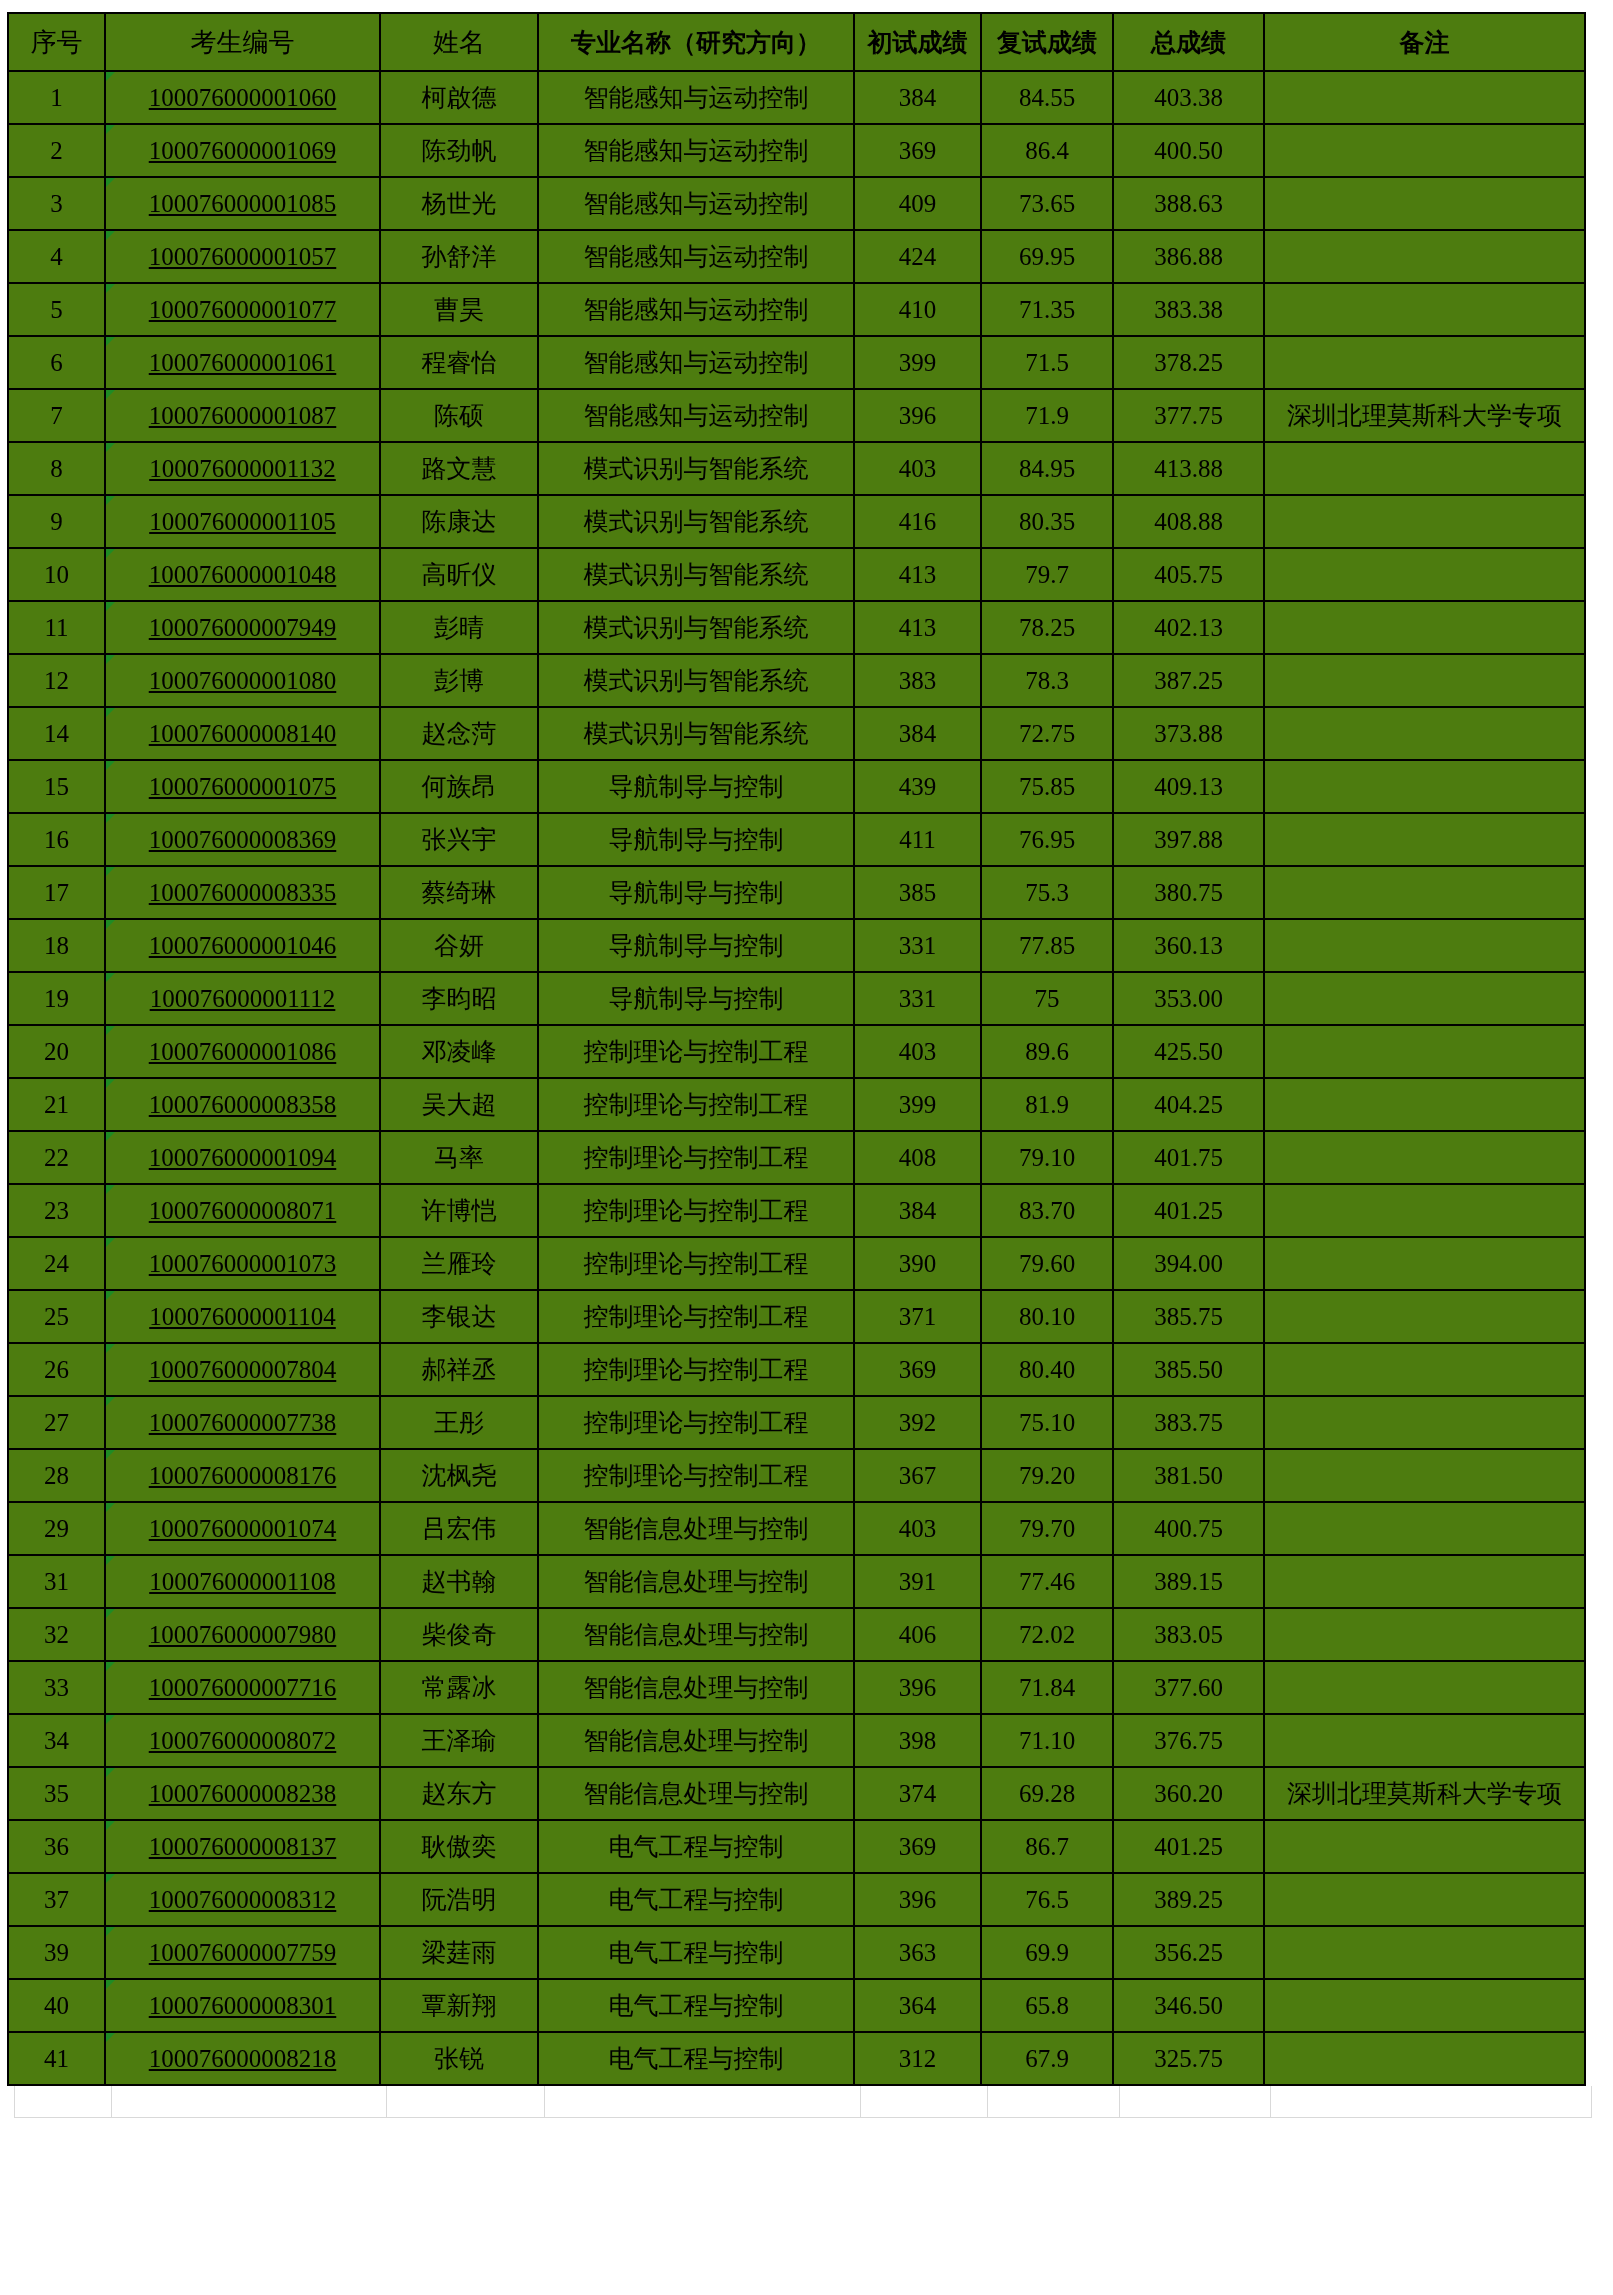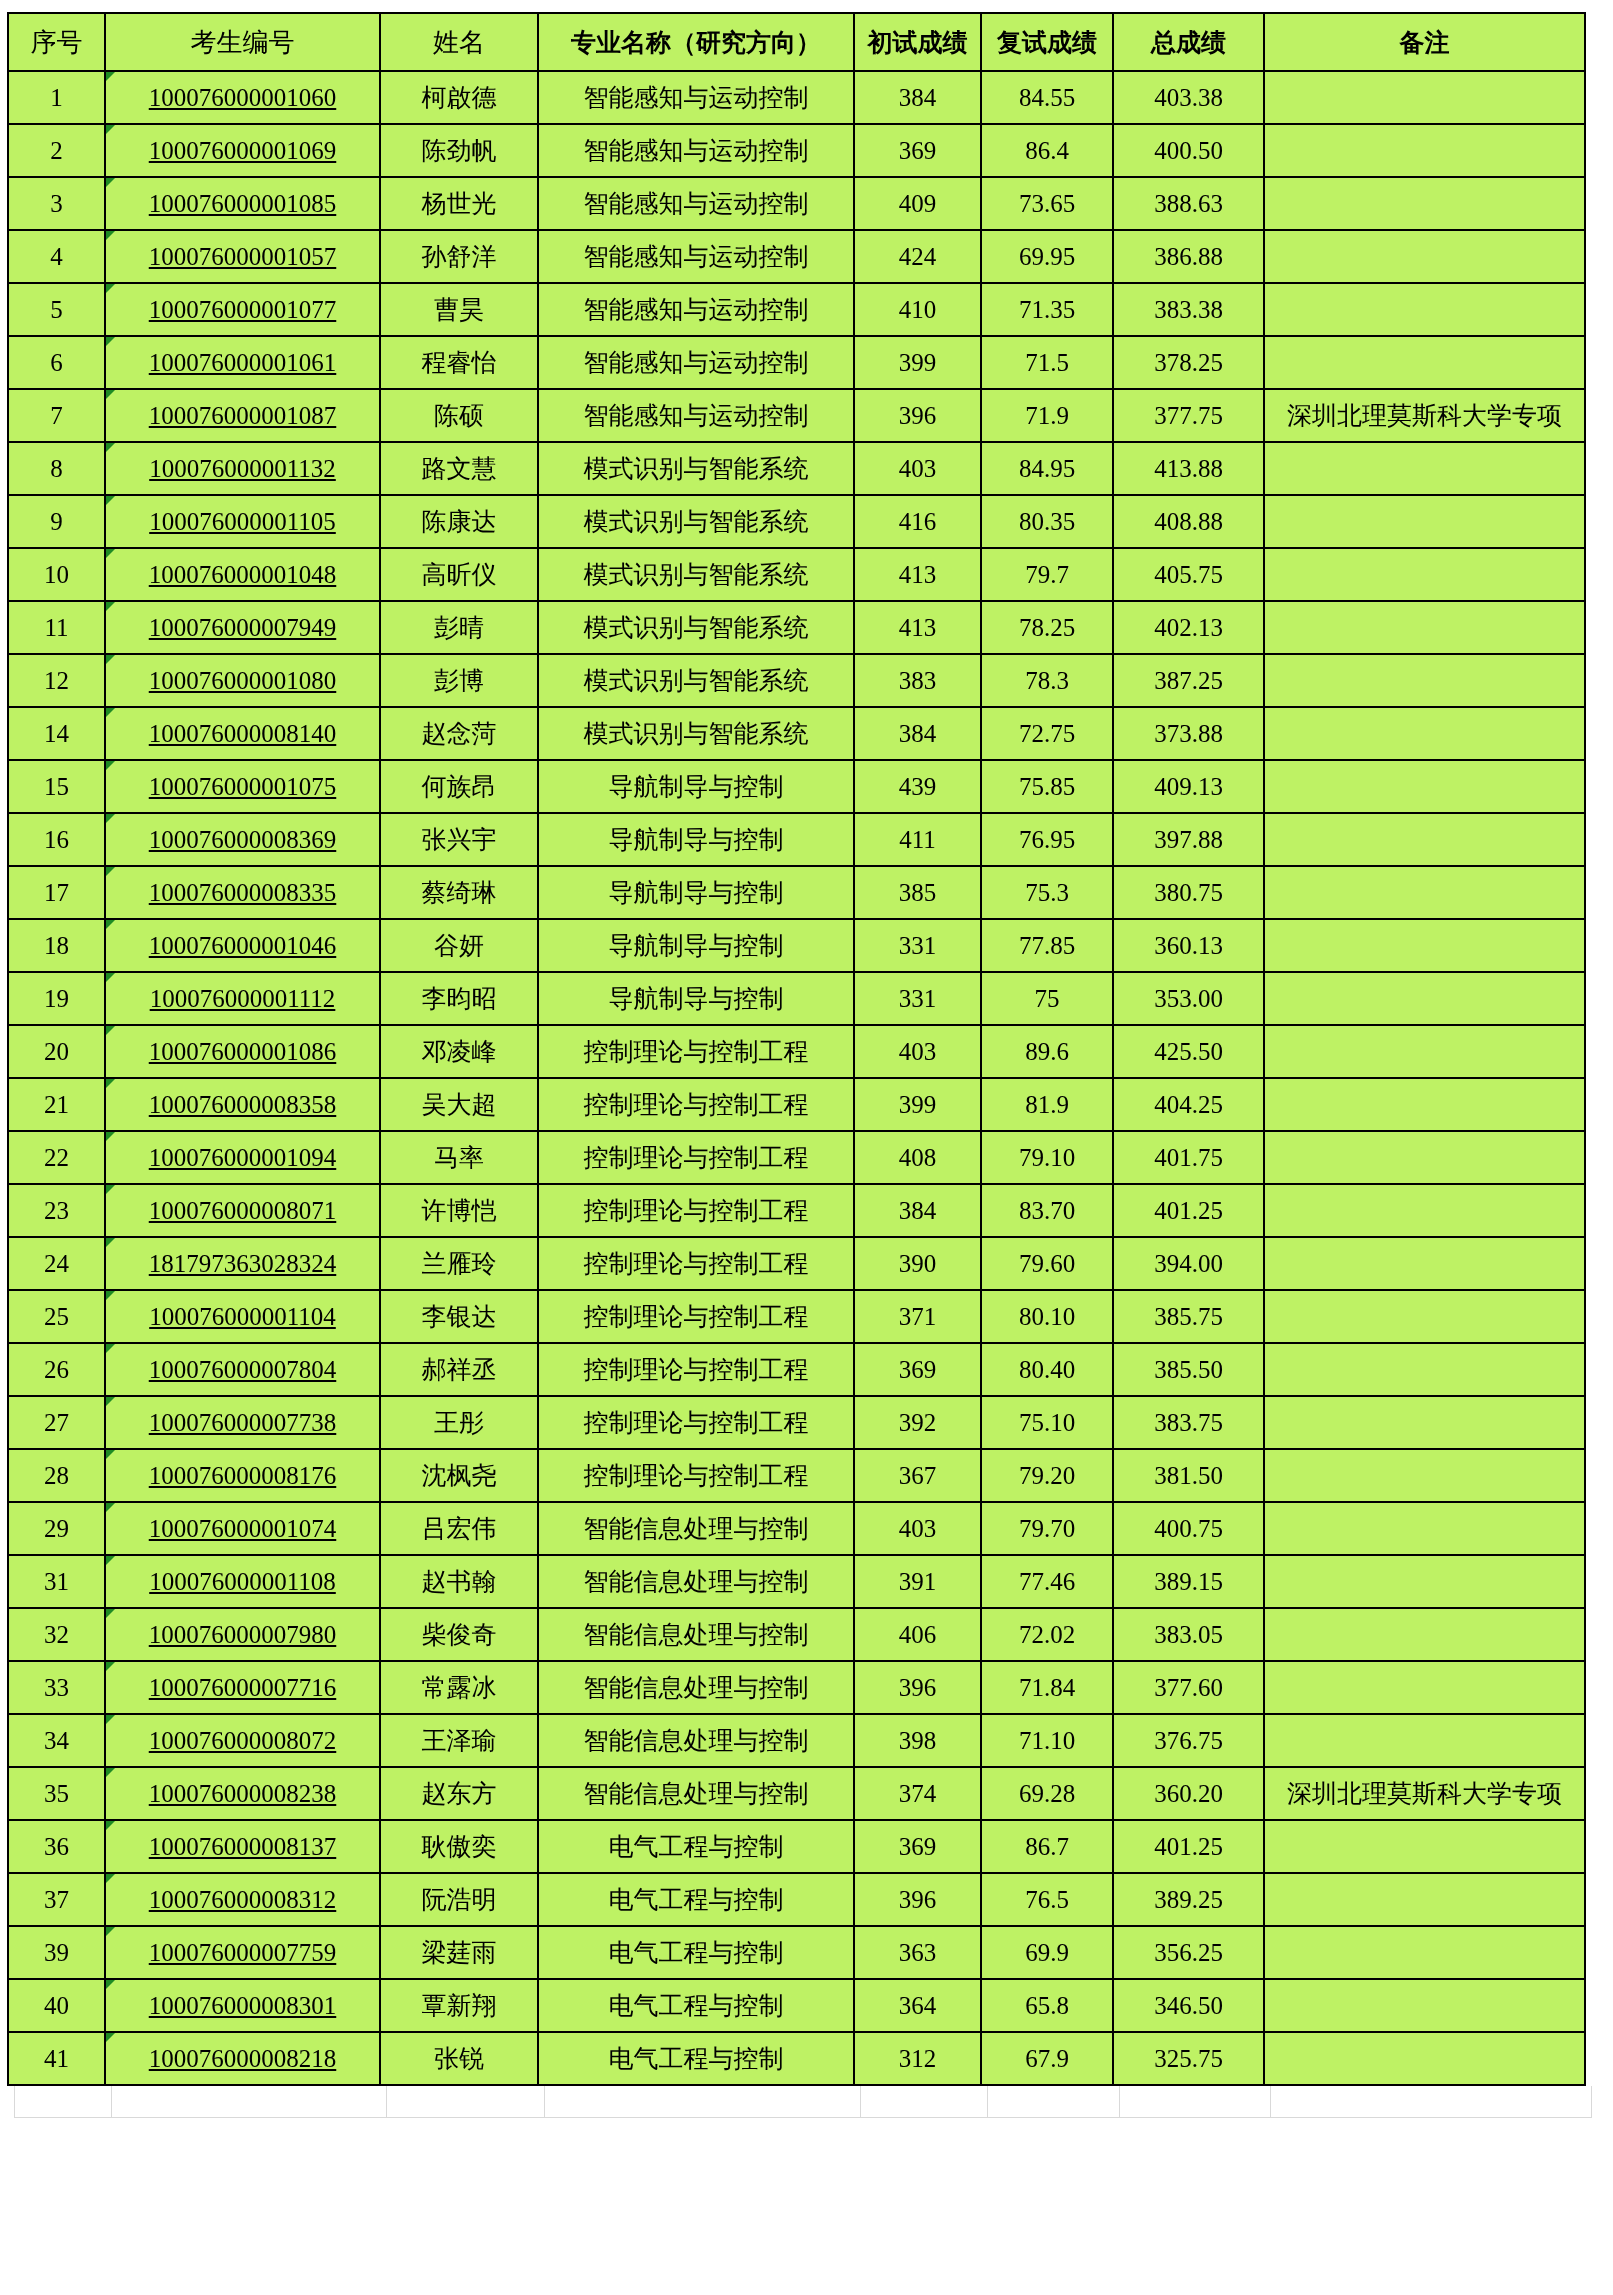--- a/index.html
+++ b/index.html
@@ -1,19 +1,19 @@
 <!DOCTYPE html>
 <html style="font-size:14px"><head>
 <meta charset="utf-8">
 <style>
   html,body{margin:0;padding:0;background:#ffffff;}
   body{width:1613px;height:2295px;overflow:hidden;
        font-family:"Liberation Serif","DejaVu Serif",serif;color:#000;}
   .sheet{margin:12.4px 0 0 7px;}
-  table.grid{border-collapse:collapse;table-layout:fixed;background:#bef264;}
+  table.grid{border-collapse:collapse;table-layout:fixed;background:#4d7c0f;}
   table.grid th,table.grid td{
     border:2.7px solid #000;
     text-align:center;vertical-align:middle;
     padding:0 3.5px;overflow:hidden;white-space:nowrap;
   }
   table.grid th{height:56px;font-size:26px;font-weight:400;}
   
   table.grid th.c3,table.grid th.c4,table.grid th.c5,table.grid th.c6,table.grid th.c7{
     font-family:"Liberation Sans","DejaVu Sans",sans-serif;font-weight:600;font-size:25px;
   }
@@ -269,21 +269,21 @@
           <td class="c1"><span class="tri"></span><span>100076000008071</span></td>
           <td class="c2">许博恺</td>
           <td class="c3">控制理论与控制工程</td>
           <td class="c4">384</td>
           <td class="c5">83.70</td>
           <td class="c6">401.25</td>
           <td class="c7"></td>
         </tr>
         <tr>
           <td class="c0">24</td>
-          <td class="c1"><span class="tri"></span><span>181797363028324</span></td>
+          <td class="c1"><span class="tri"></span><span>100076000001073</span></td>
           <td class="c2">兰雁玲</td>
           <td class="c3">控制理论与控制工程</td>
           <td class="c4">390</td>
           <td class="c5">79.60</td>
           <td class="c6">394.00</td>
           <td class="c7"></td>
         </tr>
         <tr>
           <td class="c0">25</td>
           <td class="c1"><span class="tri"></span><span>100076000001104</span></td>

